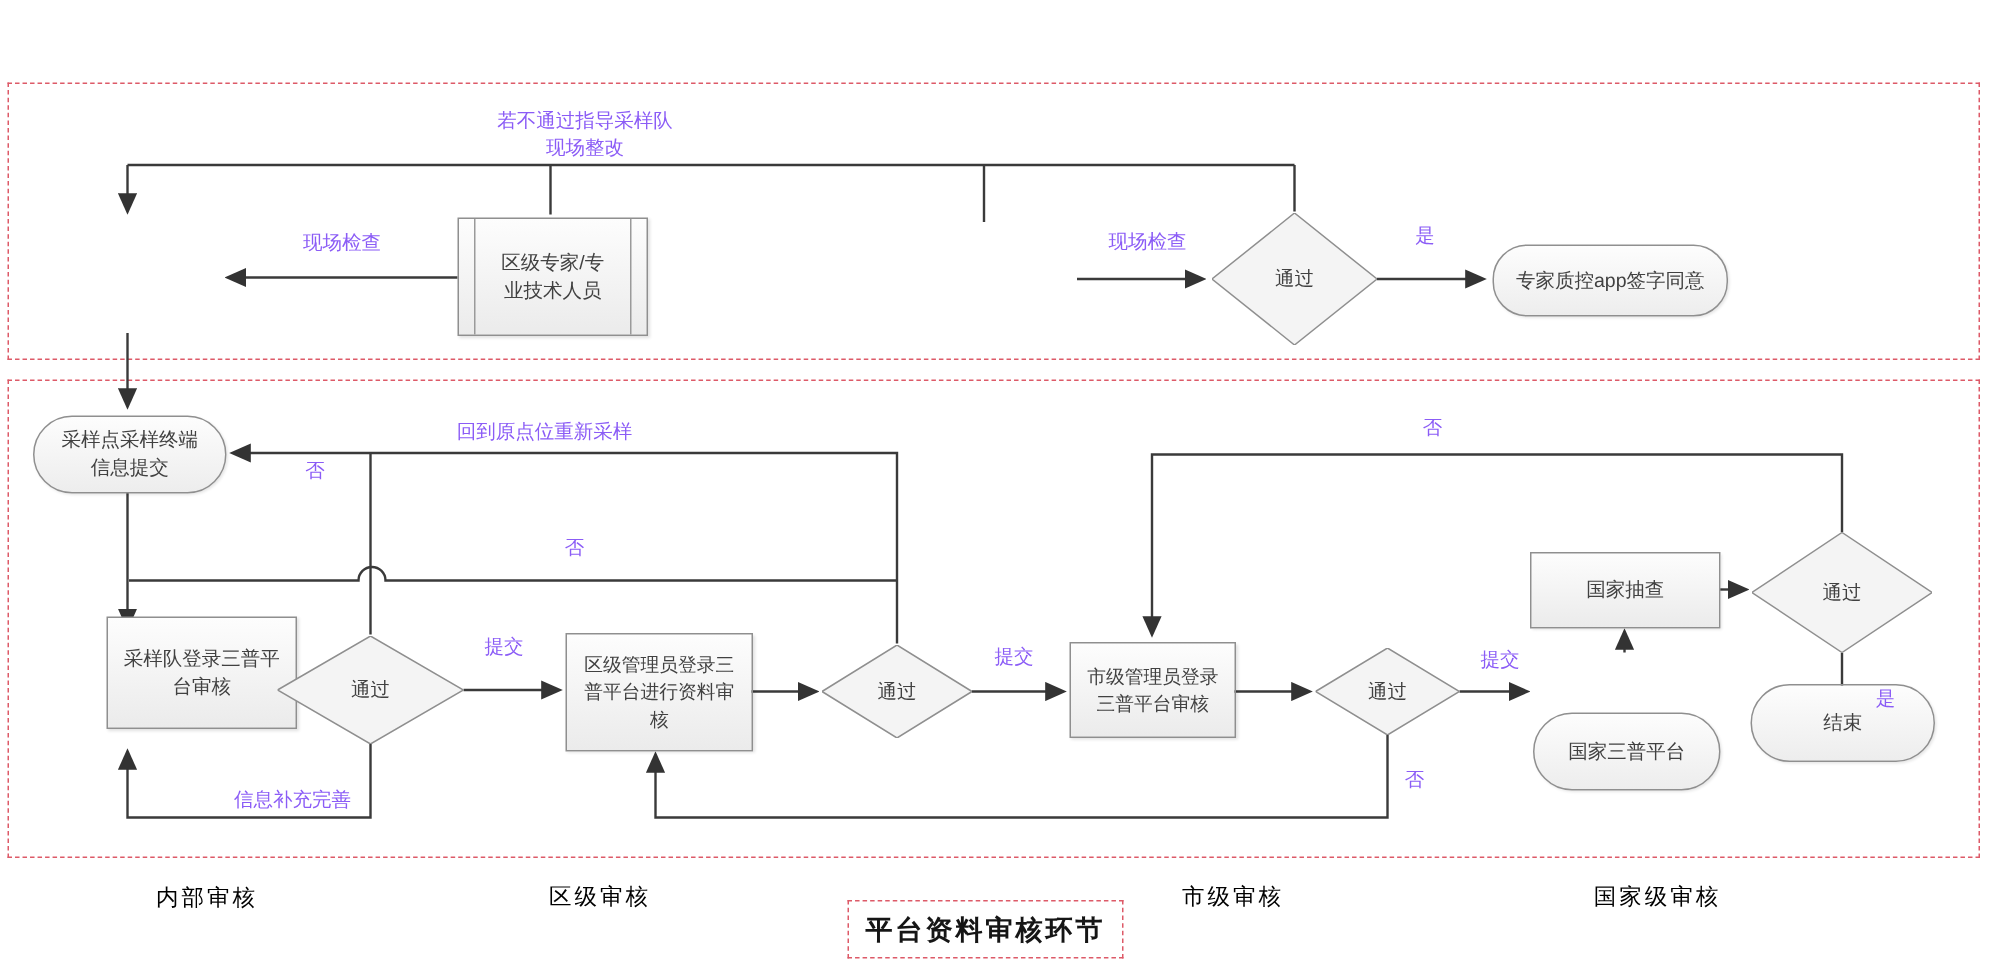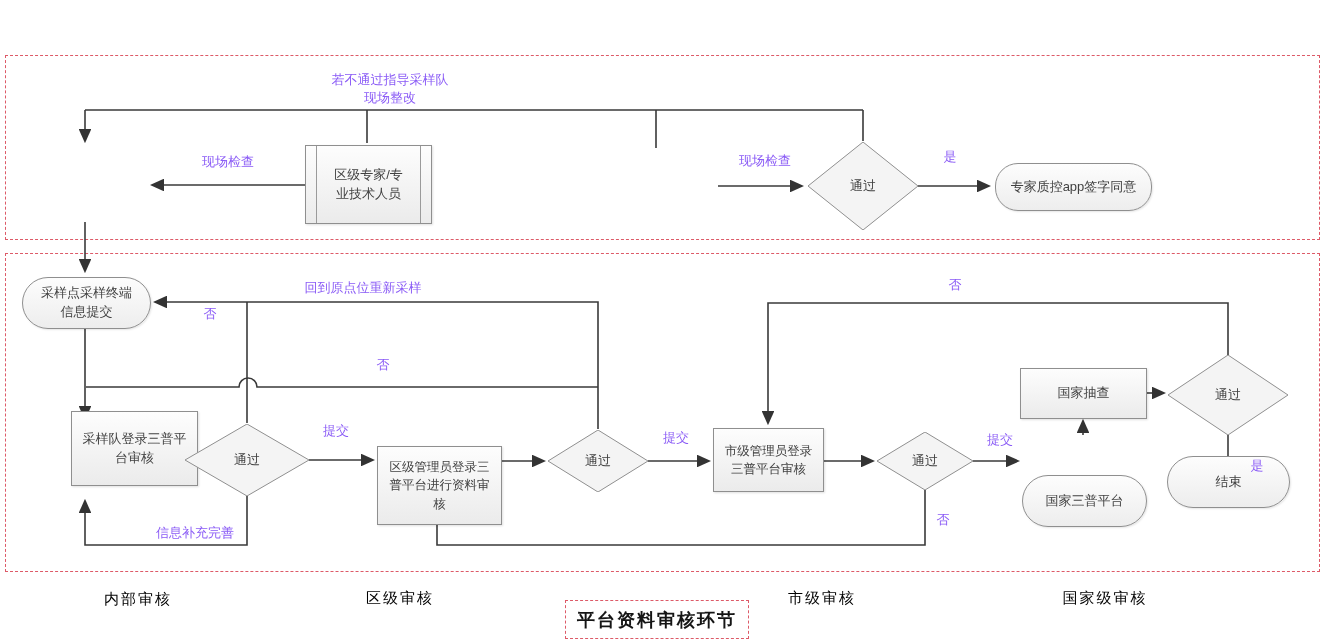--- a/index.html
+++ b/index.html
@@ -141,21 +141,21 @@
 台审核</span>
   </div>
 
   <div class="diamond" style="left:185px;top:424px;width:124px;height:72px;">
     <svg viewBox="0 0 124 72" preserveAspectRatio="none">
       <polygon points="0,36 62,0 124,36 62,72" fill="#f4f4f4" stroke="#8f8f8f" stroke-width="1"></polygon>
     </svg>
     <span>通过</span>
   </div>
 
-  <div class="node rect" style="left:377px;top:446px;width:123px;height:77px;font-size:12.5px;justify-content:center;">
+  <div class="node rect" style="left:377px;top:422px;width:123px;height:77px;font-size:12.5px;justify-content:center;">
     <span>区级管理员登录三
 普平台进行资料审
 核</span>
   </div>
 
   <div class="diamond" style="left:548px;top:430px;width:100px;height:62px;">
     <svg viewBox="0 0 100 62" preserveAspectRatio="none">
       <polygon points="0,31 50,0 100,31 50,62" fill="#f4f4f4" stroke="#8f8f8f" stroke-width="1"></polygon>
     </svg>
     <span>通过</span>

